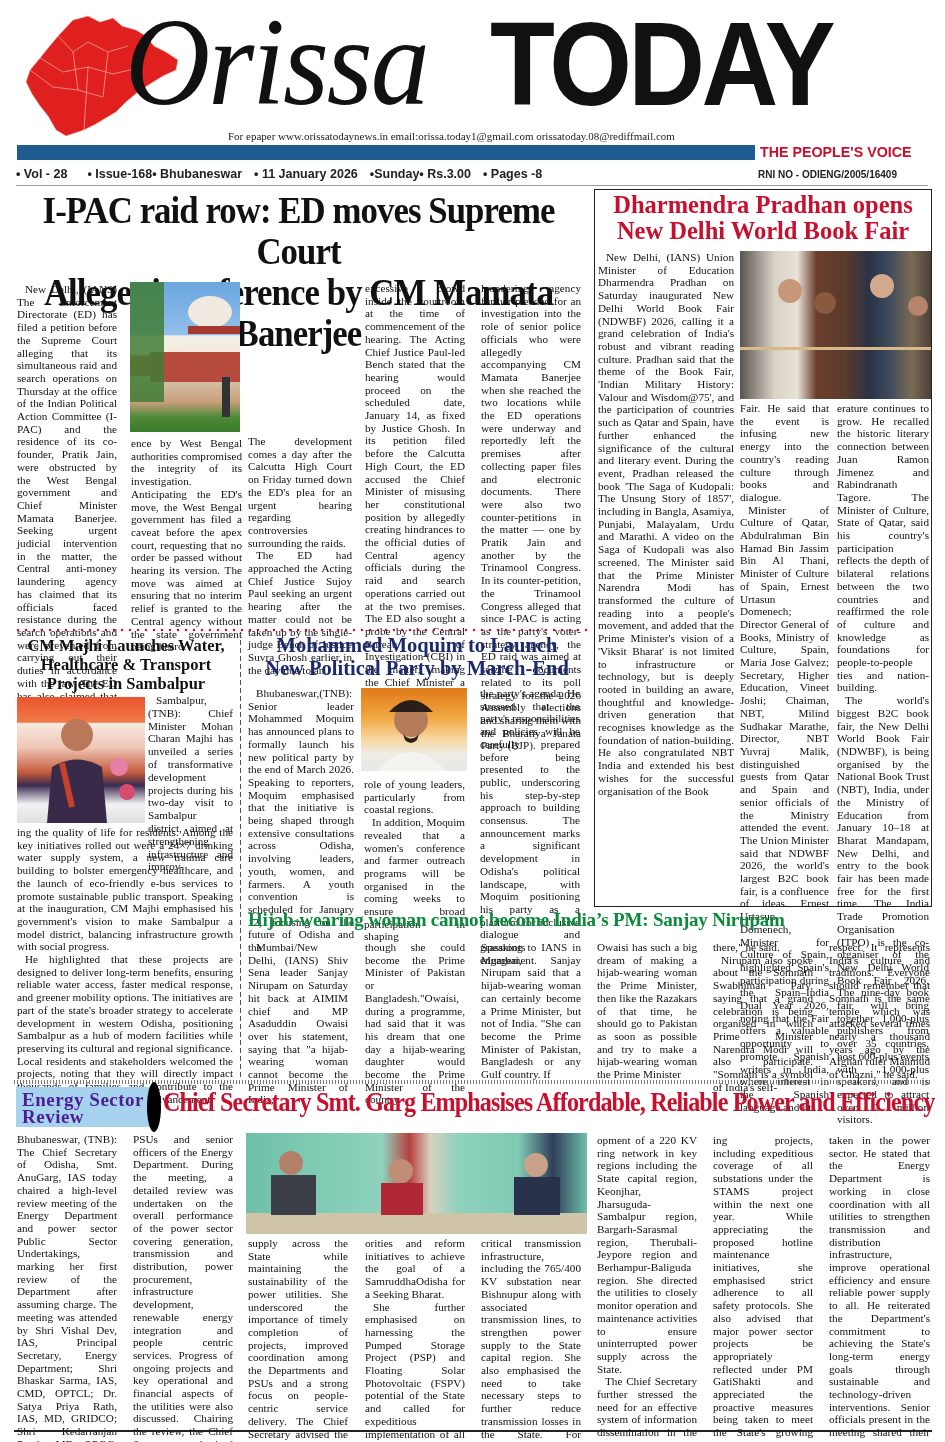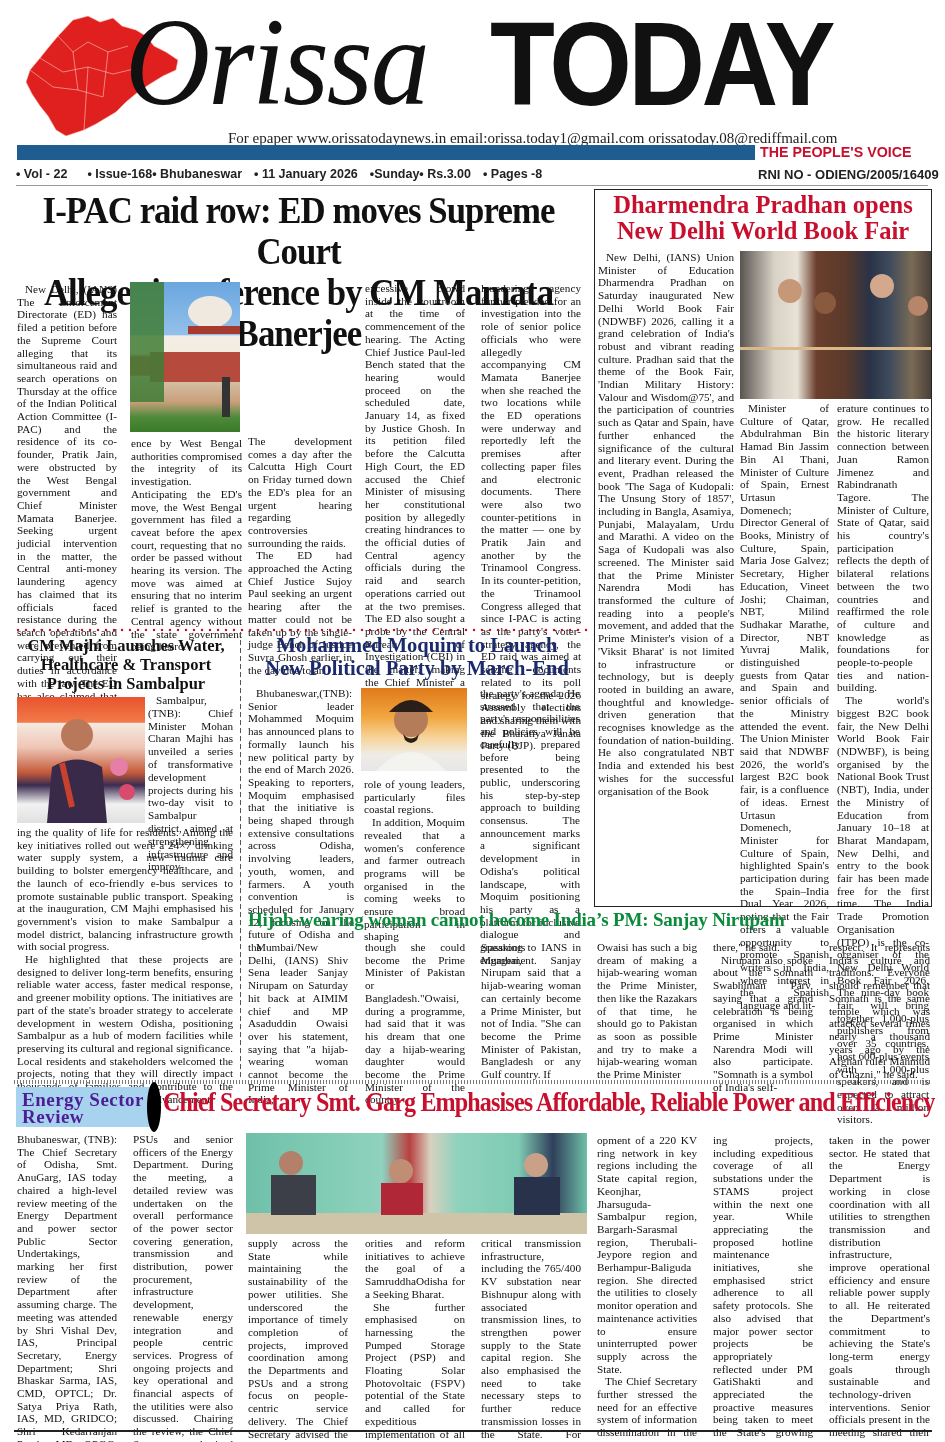--- a/index.html
+++ b/index.html
@@ -5,26 +5,26 @@
 *{box-sizing:border-box;margin:0;padding:0}
 body{width:945px;height:1442px;background:#fff;font-family:"Liberation Serif",serif;color:#111;position:relative;overflow:hidden}
 .abs{position:absolute}
 .p{font-size:11.2px;line-height:12.7px;text-align:justify;hyphens:auto}
 .p .ind{display:block;text-indent:8px}
 
 #masthead{left:0;top:0;width:945px;height:190px}
 #map{left:18px;top:12px;width:165px;height:125px}
 #orissa{left:125px;top:-5px;font-family:"Liberation Serif",serif;font-style:italic;font-size:118px;font-weight:400;letter-spacing:-2px;color:#111;transform:scaleY(1.05)}
 #today{left:490px;top:-4px;font-family:"Liberation Sans",sans-serif;font-weight:700;font-size:118px;letter-spacing:-4px;color:#111;transform:scaleX(0.9);transform-origin:left}
-#contact{left:228px;top:130px;font-size:15px;color:#222}
+#contact{left:228px;top:130px;font-size:11px;color:#222}
 #bluebar{left:17px;top:145px;width:738px;height:15px;background:#1f5c8f}
 #motto{left:760px;top:143px;font-family:"Liberation Sans",sans-serif;font-weight:700;font-size:15.5px;color:#c8102e;transform:scaleX(0.92);transform-origin:left}
 #infobar{left:16px;top:164px;width:912px;height:20px;font-family:"Liberation Sans",sans-serif;font-weight:700;font-size:12.5px;color:#222;display:flex;align-items:center}
 #infobar span{margin-right:12px;white-space:nowrap}
-#rni{position:absolute;left:742px;font-size:13px}
+#rni{position:absolute;left:742px;font-size:10px}
 #topline{left:16px;top:185px;width:912px;height:1px;background:#999}
 
 .h-main{left:6px;top:190px;width:585px;text-align:center;font-family:"Liberation Serif",serif;font-weight:700;font-size:37px;line-height:41px;letter-spacing:-1px;color:#111;transform:scaleX(.94);transform-origin:center}
 .img{overflow:hidden}
 #court-img{left:130px;top:282px;width:110px;height:150px;background:linear-gradient(180deg,#6aa6df 0%,#93c0ea 35%,#f2eee6 36%,#f4ece0 48%,#c94b3b 50%,#c84a3a 62%,#d7c8b0 63%,#c89f7a 80%,#4e8a3a 90%,#3a7a2a 100%)}
 .sep-dots{height:4px;background-image:radial-gradient(circle,#c8102e 1.4px,transparent 1.6px);background-size:8px 4px}
 .sep-ticks{height:4px;background-image:repeating-linear-gradient(90deg,#777 0,#777 1px,transparent 1px,transparent 3px)}
 .vdash{width:1px;background-image:repeating-linear-gradient(180deg,#555 0,#555 5px,transparent 5px,transparent 8px)}
 
 #bookbox{left:594px;top:189px;width:338px;height:718px;border:1.5px solid #222}
@@ -47,21 +47,21 @@
   <svg id="map" class="abs" viewBox="0 0 165 125">
     <path d="M55 8 L70 4 L82 10 L95 6 L104 14 L118 18 L128 24 L136 34 L148 40 L160 48 L158 58 L145 64 L132 72 L120 80 L108 90 L98 100 L88 106 L78 112 L66 118 L48 124 L38 118 L30 104 L22 94 L14 82 L8 70 L12 58 L22 46 L30 36 L40 24 Z" fill="#e0201e" stroke="#f7c7c0" stroke-width="0.6"></path>
     <path d="M40 24 L55 40 L70 30 L90 40 L110 34 M22 46 L45 60 L70 55 L95 62 L120 56 M12 58 L35 75 L60 78 L85 85 M55 40 L60 78 M90 40 L85 85 M70 55 L66 118" fill="none" stroke="#f7c7c0" stroke-width="0.6"></path>
   </svg>
   <div id="orissa" class="abs">Orissa</div>
   <div id="today" class="abs">TODAY</div>
   <div id="contact" class="abs">For epaper www.orissatodaynews.in email:orissa.today1@gmail.com orissatoday.08@rediffmail.com</div>
   <div id="bluebar" class="abs"></div>
   <div id="motto" class="abs">THE PEOPLE'S VOICE</div>
   <div id="infobar" class="abs">
-    <span style="margin-right:20px">• Vol - 22</span>
+    <span style="margin-right:20px">• Vol - 28</span>
     <span>• Issue-168• Bhubaneswar</span>
     <span style="">• 11 January 2026</span>
     <span>•Sunday• Rs.3.00</span>
     <span>• Pages -8</span>
     <span id="rni">RNI NO - ODIENG/2005/16409</span>
   </div>
   <div id="topline" class="abs"></div>
 </div>
 
 <div class="abs h-main">
@@ -103,20 +103,21 @@
 <div id="book-img" class="abs img">
   <svg width="191" height="148" viewBox="0 0 191 148">
       <rect x="0" y="96" width="191" height="3" fill="#d9b98a"></rect>
       <circle cx="50" cy="40" r="12" fill="#c79878"></circle>
       <circle cx="85" cy="52" r="11" fill="#8a5a3e"></circle>
       <circle cx="142" cy="35" r="12" fill="#d4a88c"></circle>
       <circle cx="178" cy="55" r="10" fill="#b7866a"></circle>
     </svg>
 </div>
 <div class="abs p" style="left:740px;top:402px;width:89px">
+  <span>Fair. He said that the event is infusing new energy into the country's reading culture through books and dialogue.</span>
   <span class="ind">Minister of Culture of Qatar, Abdulrahman Bin Hamad Bin Jassim Bin Al Thani, Minister of Culture of Spain, Ernest Urtasun Domenech; Director General of Books, Ministry of Culture, Spain, Maria Jose Galvez; Secretary, Higher Education, Vineet Joshi; Chaiman, NBT, Milind Sudhakar Marathe, Director, NBT Yuvraj Malik, distinguished guests from Qatar and Spain and senior officials of the Ministry attended the event. The Union Minister said that NDWBF 2026, the world's largest B2C book fair, is a confluence of ideas. Ernest Urtasun Domenech, Minister for Culture of Spain, highlighted Spain's participation during the Spain–India Dual Year 2026, noting that the Fair offers a valuable opportunity to promote Spanish writers in India, where interest in the Spanish language and lit-</span>
 </div>
 <div class="abs p" style="left:837px;top:402px;width:92px">
   <span>erature continues to grow. He recalled the historic literary connection between Juan Ramon Jimenez and Rabindranath Tagore. The Minister of Culture, State of Qatar, said his country's participation reflects the depth of bilateral relations between the two countries and reaffirmed the role of culture and knowledge as foundations for people-to-people ties and nation-building.</span>
   <span class="ind">The world's biggest B2C book fair, the New Delhi World Book Fair (NDWBF), is being organised by the National Book Trust (NBT), India, under the Ministry of Education from January 10–18 at Bharat Mandapam, New Delhi, and entry to the book fair has been made free for the first time. The India Trade Promotion Organisation (ITPO) is the co-organiser of the New Delhi World Book Fair 2026. The nine-day book fair will bring together 1,000-plus publishers from over 35 countries, host 600-plus events with 1,000-plus speakers, and is expected to attract over 2 million visitors.</span>
 </div>
 
 <div class="abs" style="left:16px;top:636px;width:220px;text-align:center;font-family:'Liberation Serif',serif;font-weight:700;font-size:16.5px;line-height:19px;color:#111">CM Majhi Launches Water, Healthcare &amp; Transport Projects in Sambalpur</div>
 <div id="majhi-img" class="abs img">
   <svg width="128" height="126" viewBox="0 0 128 126">
@@ -145,21 +146,21 @@
   </div>
 <div id="moquim-img" class="abs img">
   <svg width="106" height="83" viewBox="0 0 106 83">
       <circle cx="50" cy="32" r="17" fill="#b57c5a"></circle>
       <path d="M28 24 Q50 0 72 24" fill="#2a1e18"></path>
       <path d="M42 46 Q50 55 58 46 L56 52 Q50 58 44 52 Z" fill="#2a1e18"></path>
       <path d="M15 83 Q50 45 85 83 Z" fill="#f3f3f0"></path>
     </svg>
 </div>
 <div class="abs p" style="left:364px;top:778px;width:101px">
-  <span>role of young leaders, particularly files coastal regions.</span>
+  <span>role of young leaders, particularly from coastal regions.</span>
   <span class="ind">In addition, Moquim revealed that a women's conference and farmer outreach programs will be organised in the coming weeks to ensure broad participation in shaping</span>
 </div>
 <div class="abs p" style="left:480px;top:687px;width:100px"><span>the party's agenda. He stressed that the party's responsibilities and policies will be carefully prepared before being presented to the public, underscoring his step-by-step approach to building consensus. The announcement marks a significant development in Odisha's political landscape, with Moquim positioning his party as a platform for inclusive dialogue and grassroots engagement.</span></div>
 
 <div class="abs h-green" style="left:248px;top:905px;width:684px;font-size:19px;line-height:30px;letter-spacing:-.2px">Hijab-wearing woman cannot become India’s PM: Sanjay Nirupam</div>
 <div class="abs p" style="left:248px;top:941px;width:100px">
     <span class="ind">Mumbai/New Delhi, (IANS) Shiv Sena leader Sanjay Nirupam on Saturday hit back at AIMIM chief and MP Asaduddin Owaisi over his statement, saying that "a hijab-wearing woman cannot become the Prime Minister of India,</span>
   </div>
 <div class="abs p" style="left:365px;top:941px;width:100px"><span>though she could become the Prime Minister of Pakistan or Bangladesh."Owaisi, during a programme, had said that it was his dream that one day a hijab-wearing daughter would become the Prime Minister of the country.</span></div>
 <div class="abs p" style="left:481px;top:941px;width:100px"><span>Speaking to IANS in Mumbai, Sanjay Nirupam said that a hijab-wearing woman can certainly become a Prime Minister, but not of India. "She can become the Prime Minister of Pakistan, Bangladesh or any Gulf country. If</span></div>

